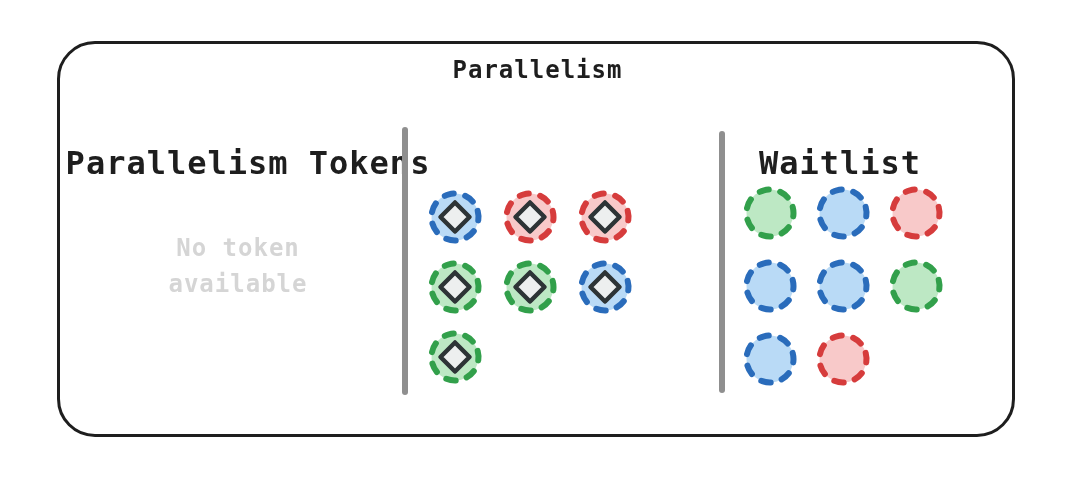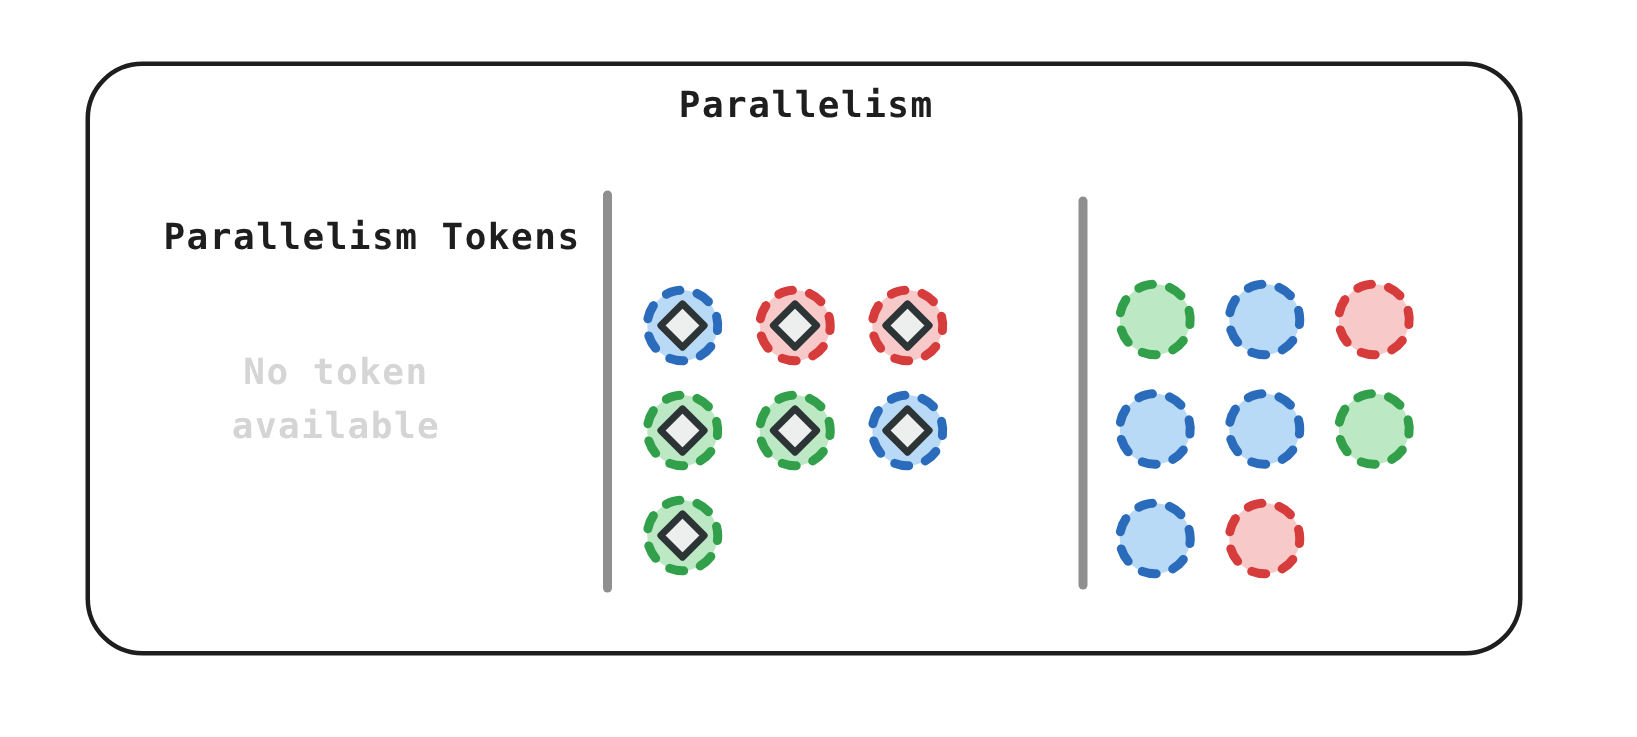--- a/index.html
+++ b/index.html
@@ -26,32 +26,32 @@
     text-align: center;
     font-size: 24px;
     font-weight: 600;
     color: #1e1e1e;
     letter-spacing: 1px;
   }
   .heading {
     position: absolute;
     top: 144px;
     transform: translateX(-50%);
-    font-size: 24px;
+    font-size: 32px;
     font-weight: 600;
     color: #1e1e1e;
     white-space: nowrap;
     letter-spacing: 1px;
   }
   #heading-parallelism-tokens { left: 248px; }
   #heading-active-requests   { left: 538px; }
   #heading-waitlist          { left: 840px; }
   .empty-state {
     position: absolute;
-    left: 129px; top: 230px;
+    left: 143px; top: 230px;
     width: 190px;
     text-align: center;
     font-size: 24px;
     line-height: 36px;
     font-weight: 600;
     color: #d5d5d5;
     letter-spacing: 1px;
   }
   .divider {
     position: absolute;
@@ -74,20 +74,21 @@
 
 <div class="canvas">
 
   <div class="frame"></div>
 
   <div class="title">Parallelism</div>
 
   <div class="heading" id="heading-parallelism-tokens">Parallelism Tokens</div>
 
 
+  <div class="heading" id="heading-waitlist">Waitlist</div>
 
   <div class="empty-state">No token available</div>
 
   <div class="divider" id="divider-left"></div>
 
   <div class="divider" id="divider-right"></div>
 
   <div class="token-grid" id="active-grid">
       <div class="token-row">
         <svg width="58" height="58" viewBox="0 0 58 58" class="token">

